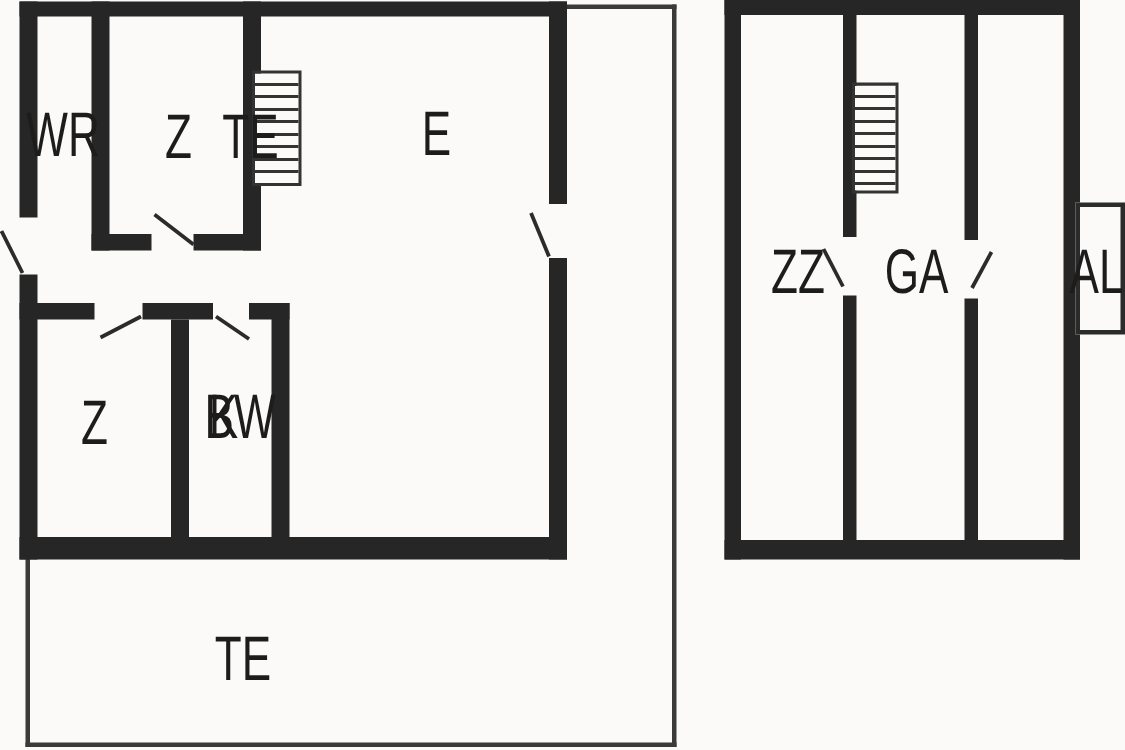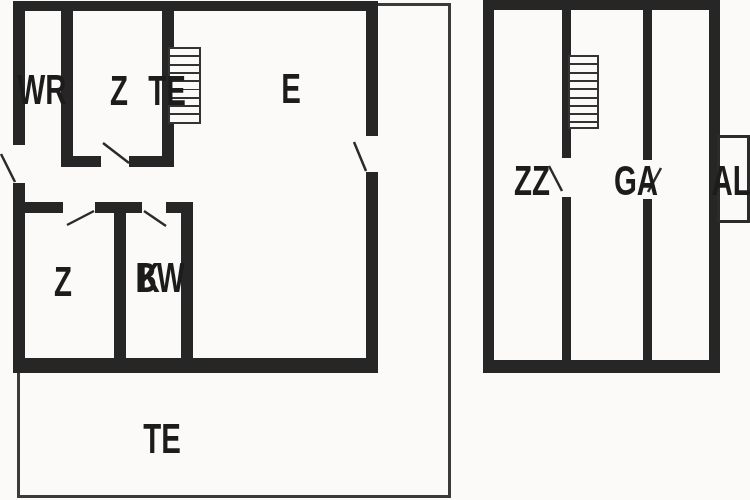--- a/index.html
+++ b/index.html
@@ -36,21 +36,21 @@
     background: repeating-linear-gradient(
       to bottom,
       #fbfaf8 0px, #fbfaf8 6.3px,
       #333333 6.3px, #333333 8.3px
     );
   }
   .lbl {
     position: absolute;
     transform: translate(-50%, -50%);
     font-size: 42px;
-    font-weight: 700;
+    font-weight: 400;
     color: #1c1c1c;
     white-space: nowrap;
     line-height: 1;
   }
   .lbl > span {
     display: inline-block;
     transform: scaleX(0.70);
   }
   svg.doors {
     position: absolute;
@@ -113,16 +113,16 @@
 
   <div class="lbl" style="left:42px;top:90px;"><span>WR</span></div>
   <div class="lbl" style="left:119px;top:91px;"><span>Z</span></div>
   <div class="lbl" style="left:167px;top:91px;"><span>TE</span></div>
   <div class="lbl" style="left:291px;top:89px;"><span>E</span></div>
   <div class="lbl" style="left:63px;top:282px;"><span>Z</span></div>
   <div class="lbl" style="left:160px;top:278px;text-align:center;"><span>BW</span></div>
   <div class="lbl" style="left:149px;top:278px;"><span>K</span></div>
   <div class="lbl" style="left:162px;top:439px;"><span>TE</span></div>
   <div class="lbl" style="left:532px;top:181px;"><span>ZZ</span></div>
-  <div class="lbl" style="left:636px;top:181px;text-align:center;"><span>GA</span></div>
+  <div class="lbl" style="left:611px;top:181px;text-align:center;"><span>GA</span></div>
   <div class="lbl" style="left:731px;top:181px;"><span>AL</span></div>
 
 </div>
 
 </body></html>

